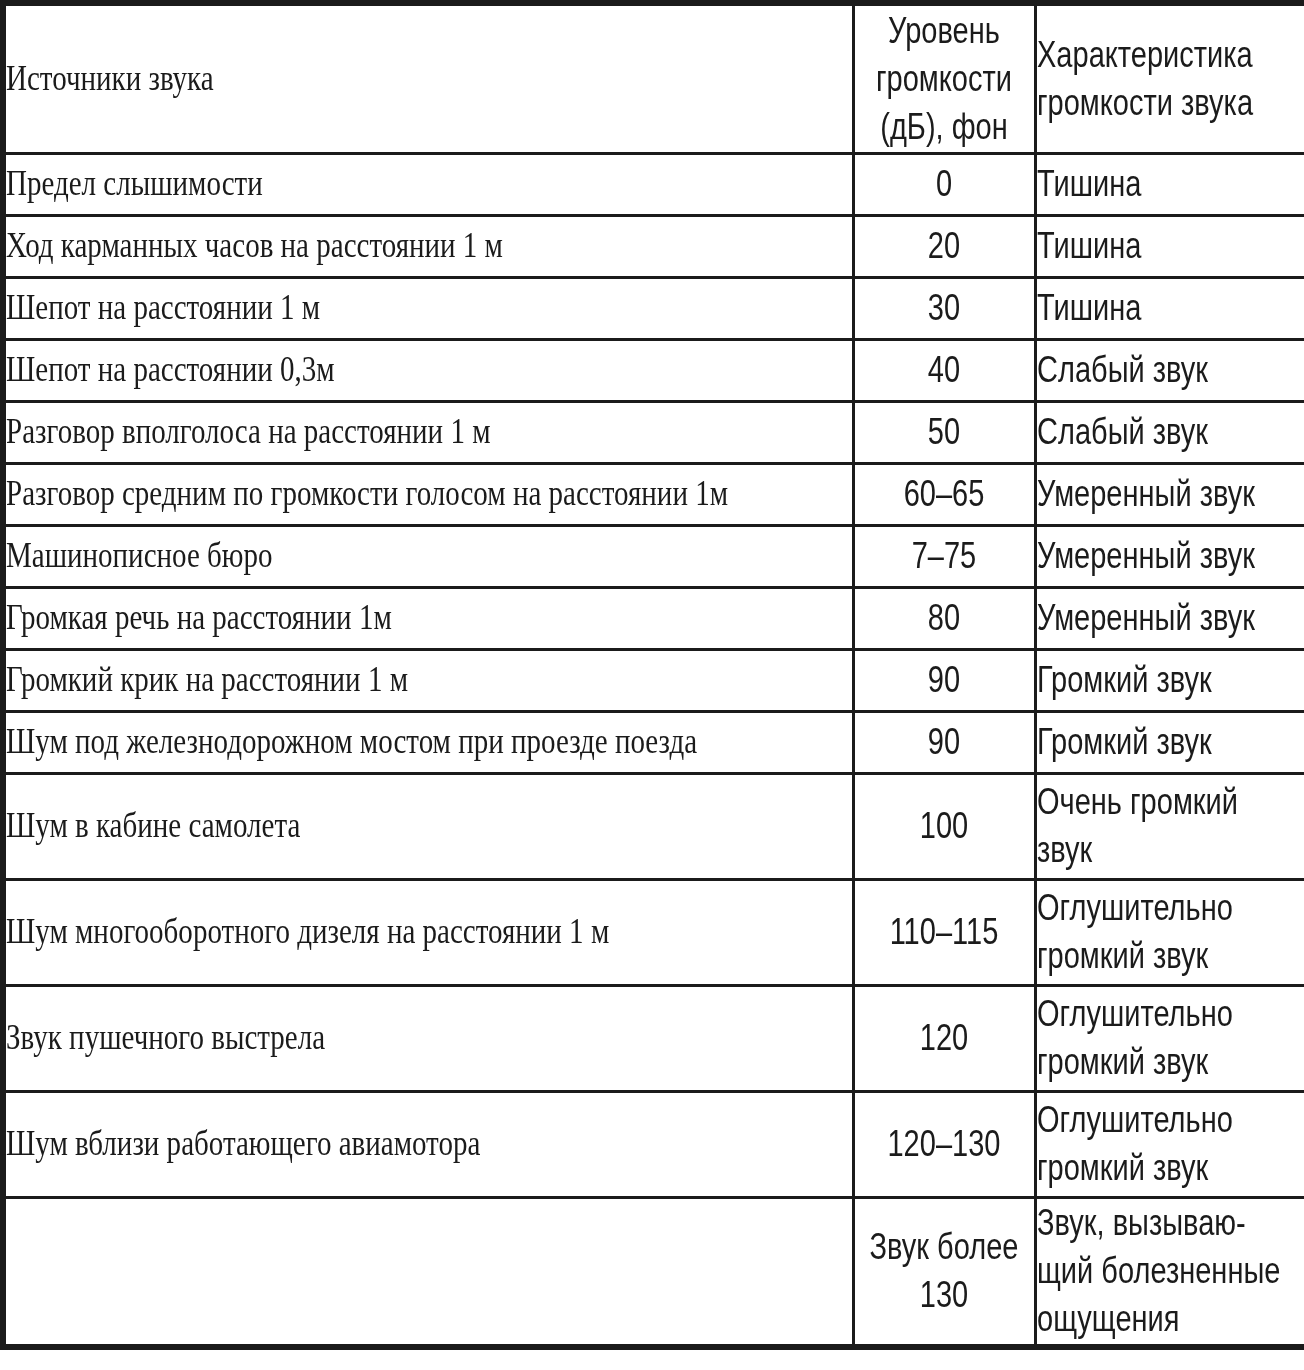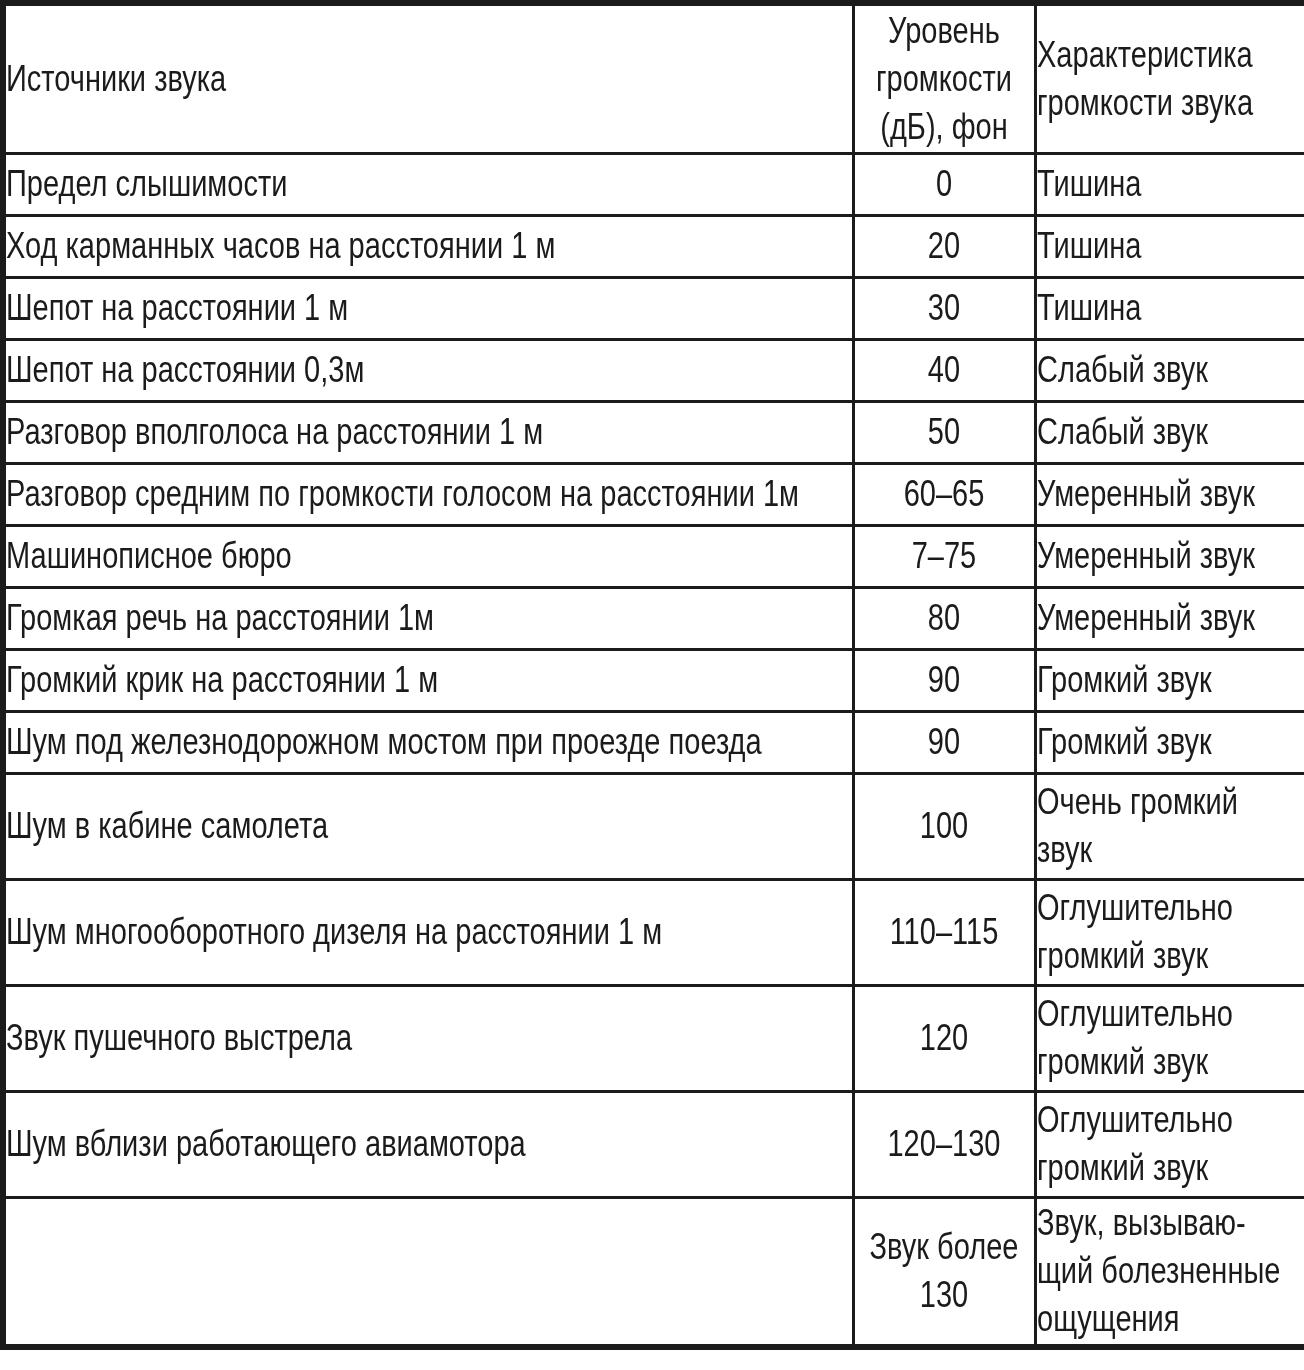--- a/index.html
+++ b/index.html
@@ -31,21 +31,21 @@
   .t {
     display: block;
     width: 124%;
     transform: scaleX(0.806);
     transform-origin: 0 50%;
     white-space: pre-line;
     font-size: 36px;
     line-height: 1.33;
     text-align: left;
   }
-  td.c1, th.c1 { padding-left: 16px; padding-right: 4px; }
+  td.c1, th.c1 { padding-left: 16px; padding-right: 4px; font-family: Liberation Serif, serif; }
   td.c3, th.c3 { padding-left: 14px; padding-right: 4px; }
   td.c2 .t, th.c2 .t {
     margin-left: -12%;
     transform-origin: 50% 50%;
     text-align: center;
   }
   tr.h-header { height: 150px; }
   tr.h-single { height: 62px; }
   tr.h-double { height: 106px; }
   tr.h-last   { height: 150px; }

